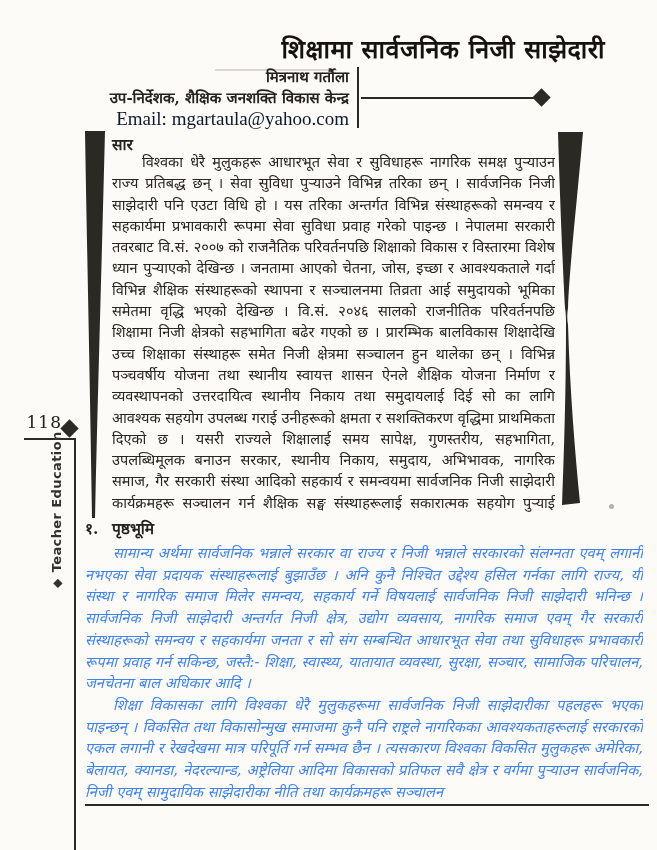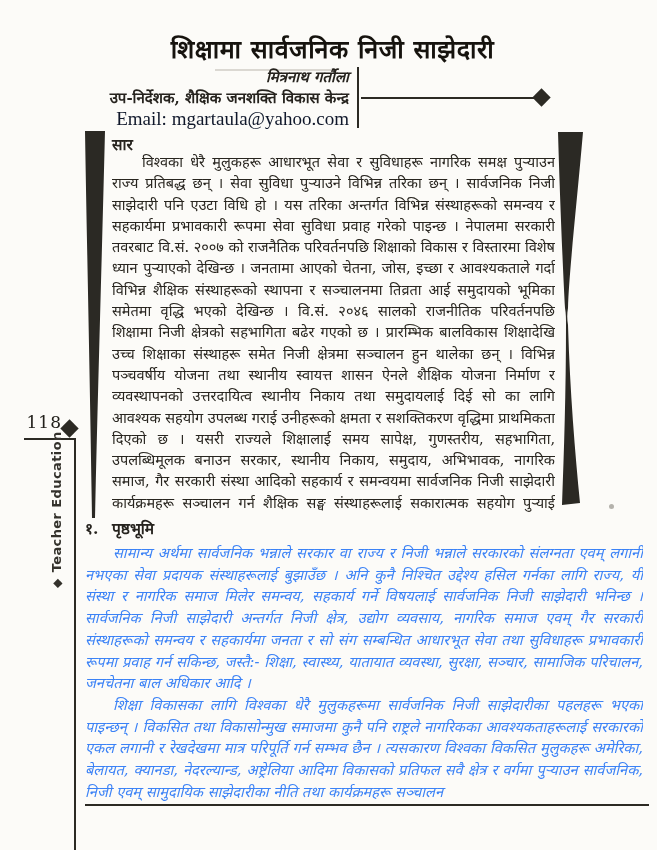--- a/index.html
+++ b/index.html
@@ -6,33 +6,33 @@
   html,body { width:657px; height:850px; }
   body { background:#f6f5f2; }
   .page {
     position:relative; width:657px; height:850px;
     background:#fcfbf8; overflow:hidden;
     font-family:"DejaVu Serif", serif; color:#26231e;
   }
   
   .title {
     position:absolute; left:60px; top:31px; width:545px;
-    text-align:center; font-size:25px; font-weight:bold; color:#16130e;
+    text-align:right; font-size:25px; font-weight:bold; color:#16130e;
     letter-spacing:0.5px; white-space:nowrap;
   }
   .title-underline {
     position:absolute; left:215px; top:69px; width:122px; height:2px;
     background:#dbd8d2;
   }
   .author-block {
     position:absolute; left:85px; top:67px; width:274px;
     text-align:right; padding-right:8px;
     border-right:2px solid #2c2a24;
   }
-  .author-name { font-size:15px; font-weight:bold; line-height:21px; white-space:nowrap;font-style:italic; }
+  .author-name { font-size:15px; font-weight:bold; line-height:21px; white-space:nowrap; }
   .author-designation { font-size:15px; font-weight:bold; line-height:21px; white-space:nowrap;text-align:right; }
   .author-email { font-size:19px; line-height:19px; color:#0f172a; font-family:"Liberation Serif", serif; }
   .header-rule { position:absolute; left:361px; top:97px; width:174px; height:2px; background:#2c2a24; }
   .diamond { background:#2c2a24; transform:rotate(45deg); position:absolute; }
   .diamond.hdr { left:535px; top:91px; width:13px; height:13px; }
   .diamond.pg  { left:63px;  top:422px; width:13px; height:13px; }
   
   .bar-svg { position:absolute; }
   .abstract-heading { position:absolute; left:112px; top:133px; font-size:15.5px; font-weight:bold; }
   .abstract-body {

